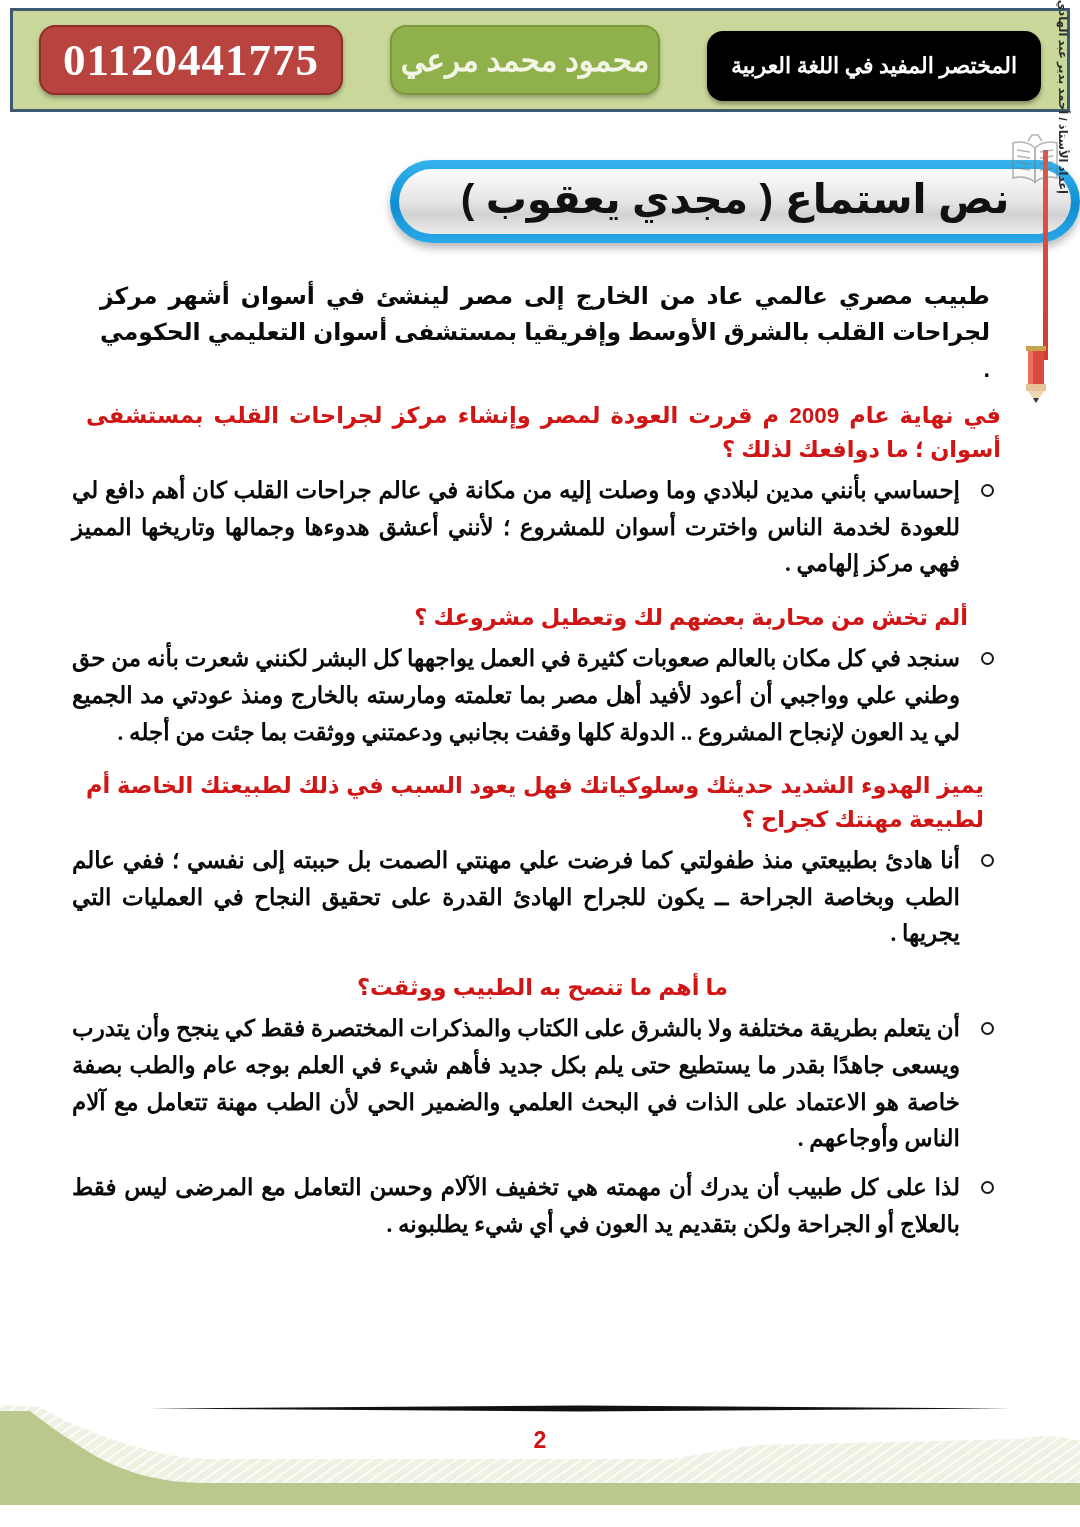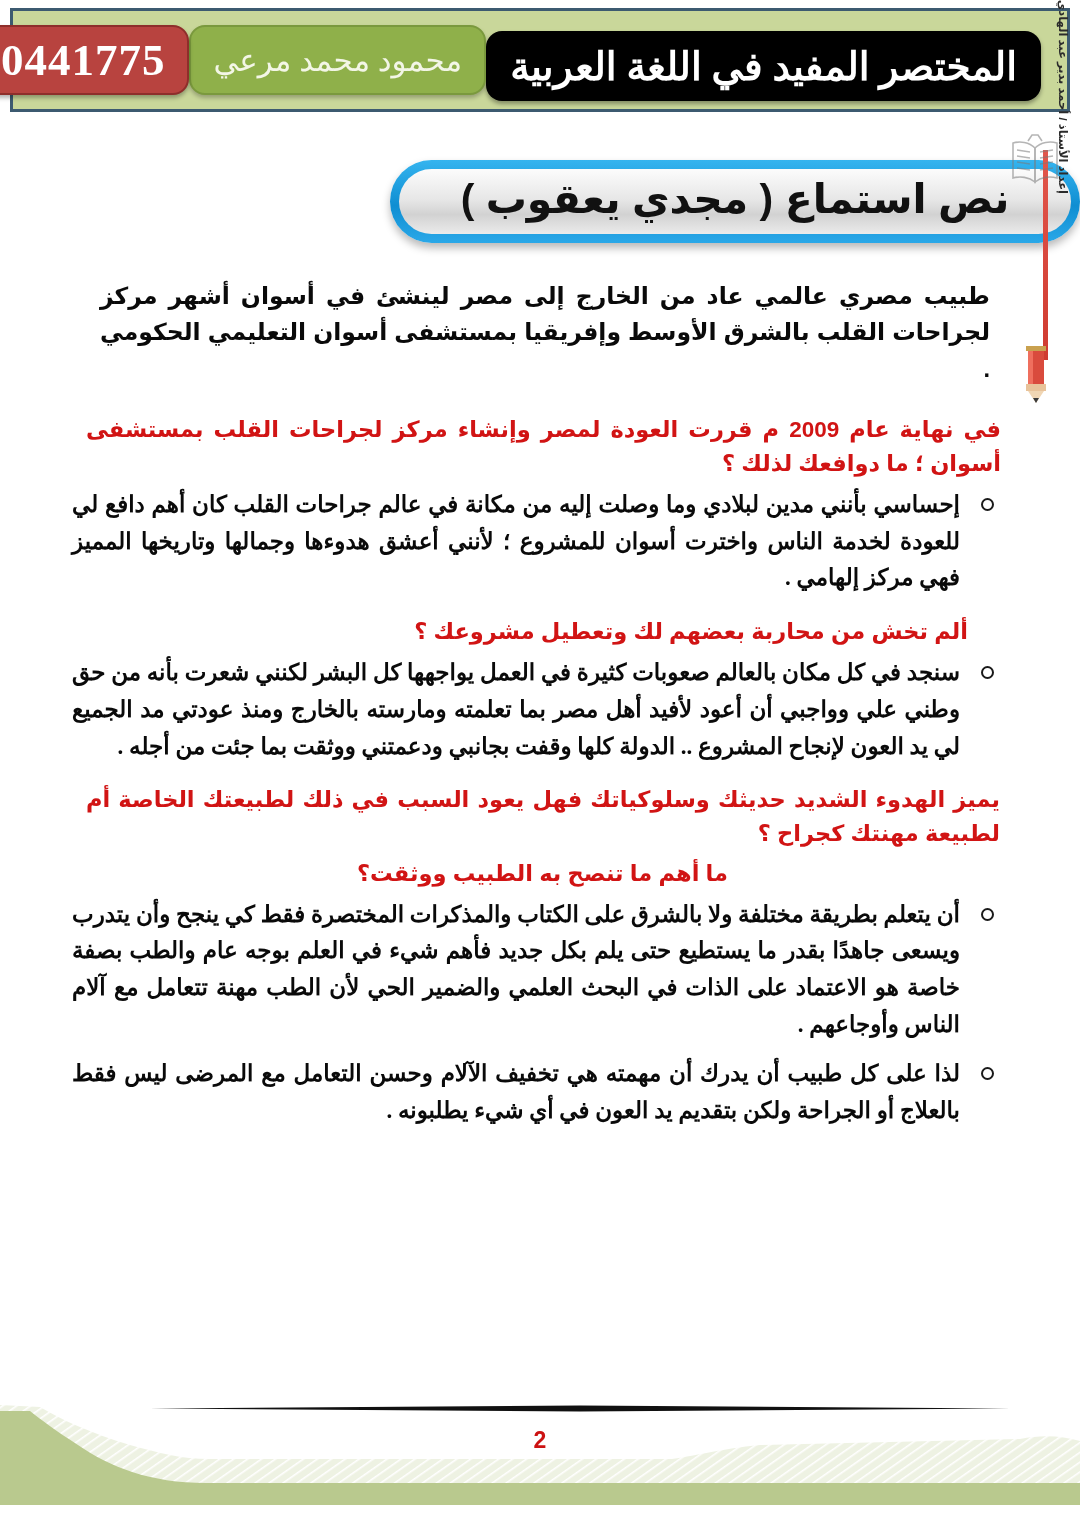--- a/index.html
+++ b/index.html
@@ -60,31 +60,31 @@
     font-weight: 700;
     letter-spacing: 1px;
     box-shadow: 0 3px 4px rgba(0,0,0,.30);
     direction: ltr;
   }
   .chip-teacher {
     order: 2;
     background: #8fb04a;
     border: 2px solid #7a993d;
     color: #f3f6e6;
-    padding: 0 22px;
+    padding: 0 9px;
     font-size: 31px;
-    font-weight: 400;
+    font-weight: 700;
     box-shadow: 0 3px 4px rgba(0,0,0,.25);
   }
   .chip-title {
     order: 1;
     background: #000000;
     color: #ffffff;
     padding: 0 24px;
-    font-size: 39px;
+    font-size: 22px;
     font-weight: 700;
     box-shadow: 0 3px 4px rgba(0,0,0,.35);
     margin-top: 12px;
   }
 
   
   .pill-wrap {
     position: absolute;
     top: 160px;
     left: 0;
@@ -122,39 +122,39 @@
     left: 62px;
     direction: rtl;
     text-align: justify;
   }
 
   .intro {
     font-size: 23.5px;
     font-weight: 700;
     line-height: 1.55;
     color: #0a0a0a;
-    margin: 0 38px 26px 38px;
+    margin: 0 38px 12px 38px;
     text-align: justify;
     font-family: "Liberation Sans", "DejaVu Sans", sans-serif;
   }
 
   .qa-block { margin-bottom: 4px; }
 
   .question {
     color: #d11414;
     font-size: 22.5px;
     font-weight: 700;
     line-height: 1.5;
     margin: 0 28px 6px 24px;
     text-align: justify;
     font-family: "Liberation Sans", "DejaVu Sans", sans-serif;
   }
   .question.q-indent-1 { margin-right: 27px; }
   .question.q-indent-2 { margin-right: 60px; text-align: justify; }
-  .question.q-indent-3 { margin-right: 28px; }
+  .question.q-indent-3 { margin-right: 44px; }
   .question.q-indent-4 { margin-right: 300px; }
 
   .answer-list {
     list-style: none;
     margin: 0 0 18px 0;
     padding: 0;
   }
   .answer-item {
     position: relative;
     padding-right: 42px;
@@ -330,20 +330,26 @@
       <ul class="answer-list">
         <li class="answer-item">
           <span class="bullet"></span>
           <span>سنجد في كل مكان بالعالم صعوبات كثيرة في العمل يواجهها كل البشر لكنني شعرت بأنه من حق وطني علي وواجبي أن أعود لأفيد أهل مصر بما تعلمته ومارسته بالخارج ومنذ عودتي مد الجميع لي يد العون لإنجاح المشروع .. الدولة كلها وقفت بجانبي ودعمتني ووثقت بما جئت من أجله .</span>
         </li>
       </ul>
     </div>
 
     <div class="qa-block">
       <p class="question q-indent-3">يميز الهدوء الشديد حديثك وسلوكياتك فهل يعود السبب في ذلك لطبيعتك الخاصة أم لطبيعة مهنتك كجراح ؟</p>
+      <ul class="answer-list">
+        <li class="answer-item">
+          <span class="bullet"></span>
+          <span>أنا هادئ بطبيعتي منذ طفولتي كما فرضت علي مهنتي الصمت بل حببته إلى نفسي ؛ ففي عالم الطب وبخاصة الجراحة ــ يكون للجراح الهادئ القدرة على تحقيق النجاح في العمليات التي يجريها .</span>
+        </li>
+      </ul>
     </div>
 
     <div class="qa-block">
       <p class="question q-indent-4">ما أهم ما تنصح به الطبيب ووثقت؟</p>
       <ul class="answer-list">
         <li class="answer-item">
           <span class="bullet"></span>
           <span>أن يتعلم بطريقة مختلفة ولا بالشرق على الكتاب والمذكرات المختصرة فقط كي ينجح وأن يتدرب ويسعى جاهدًا بقدر ما يستطيع حتى يلم بكل جديد فأهم شيء في العلم بوجه عام والطب بصفة خاصة هو الاعتماد على الذات في البحث العلمي والضمير الحي لأن الطب مهنة تتعامل مع آلام الناس وأوجاعهم .</span>
         </li>
         <li class="answer-item">

